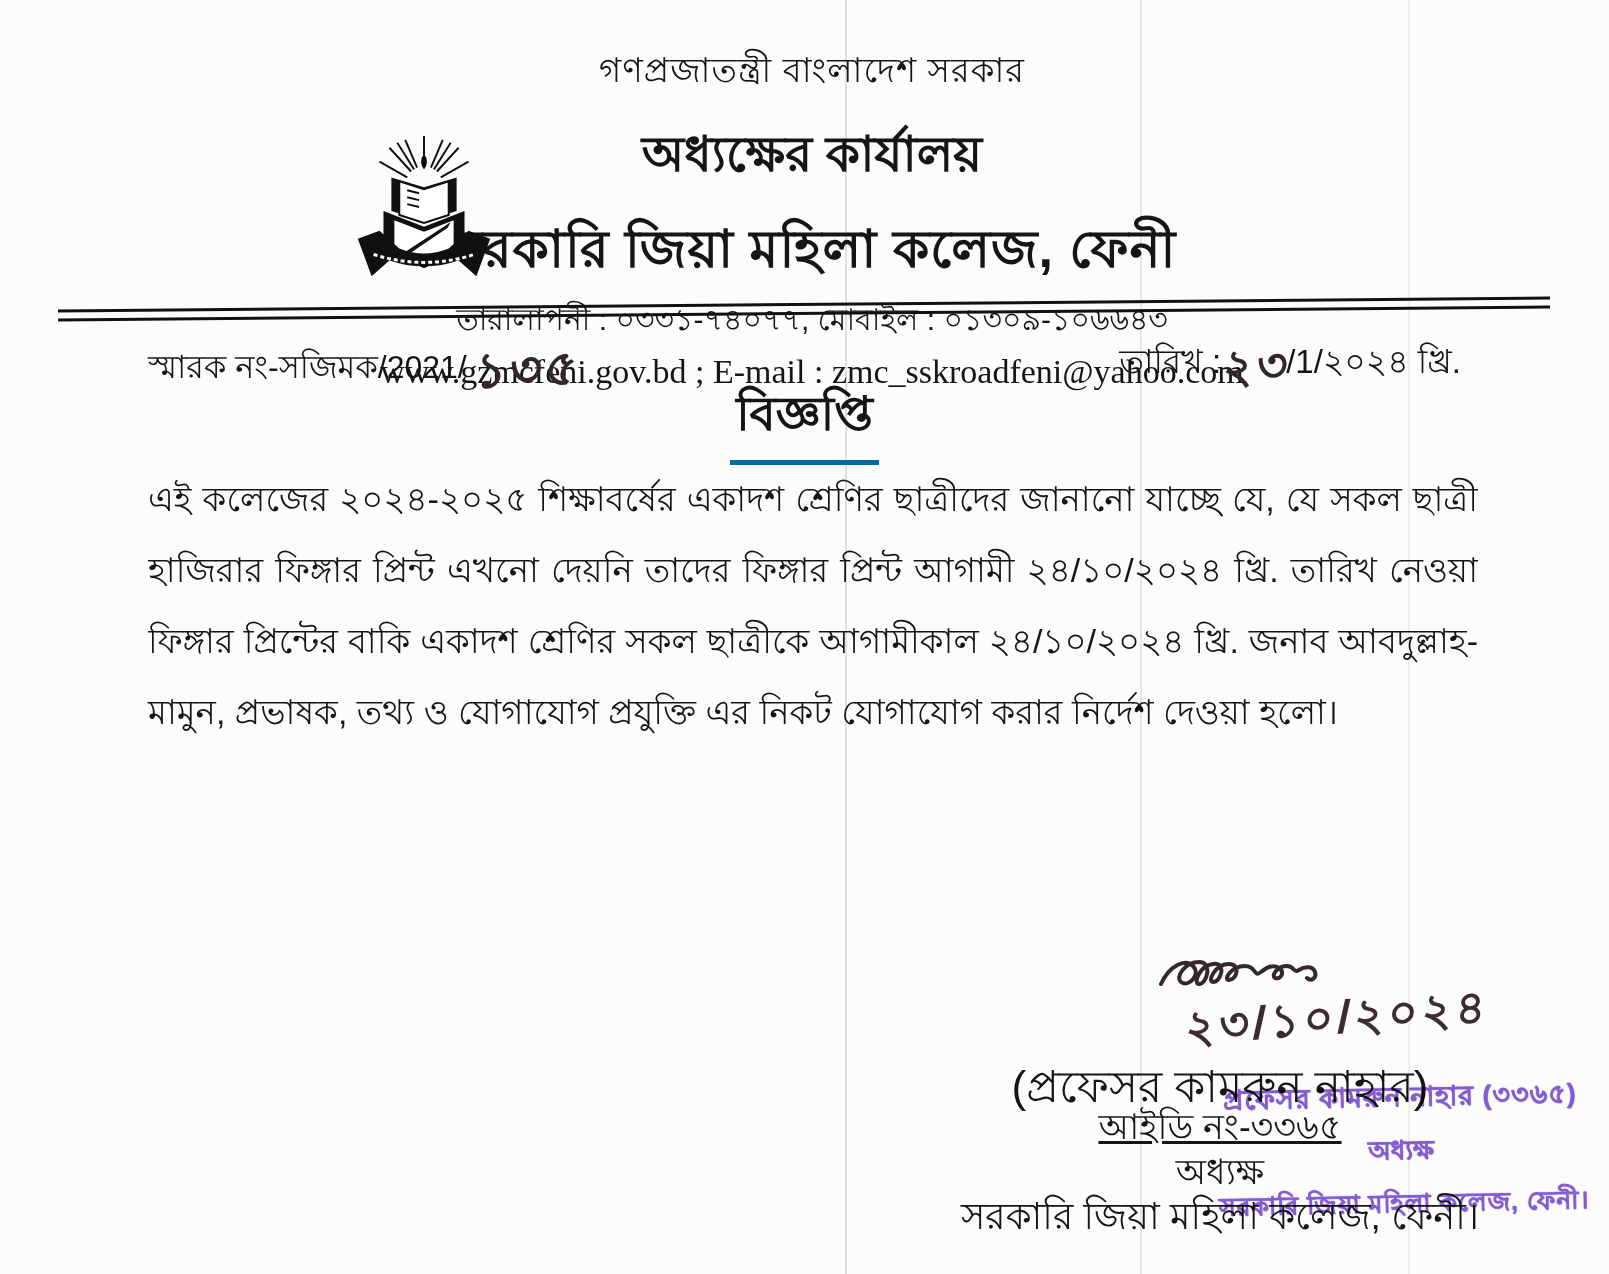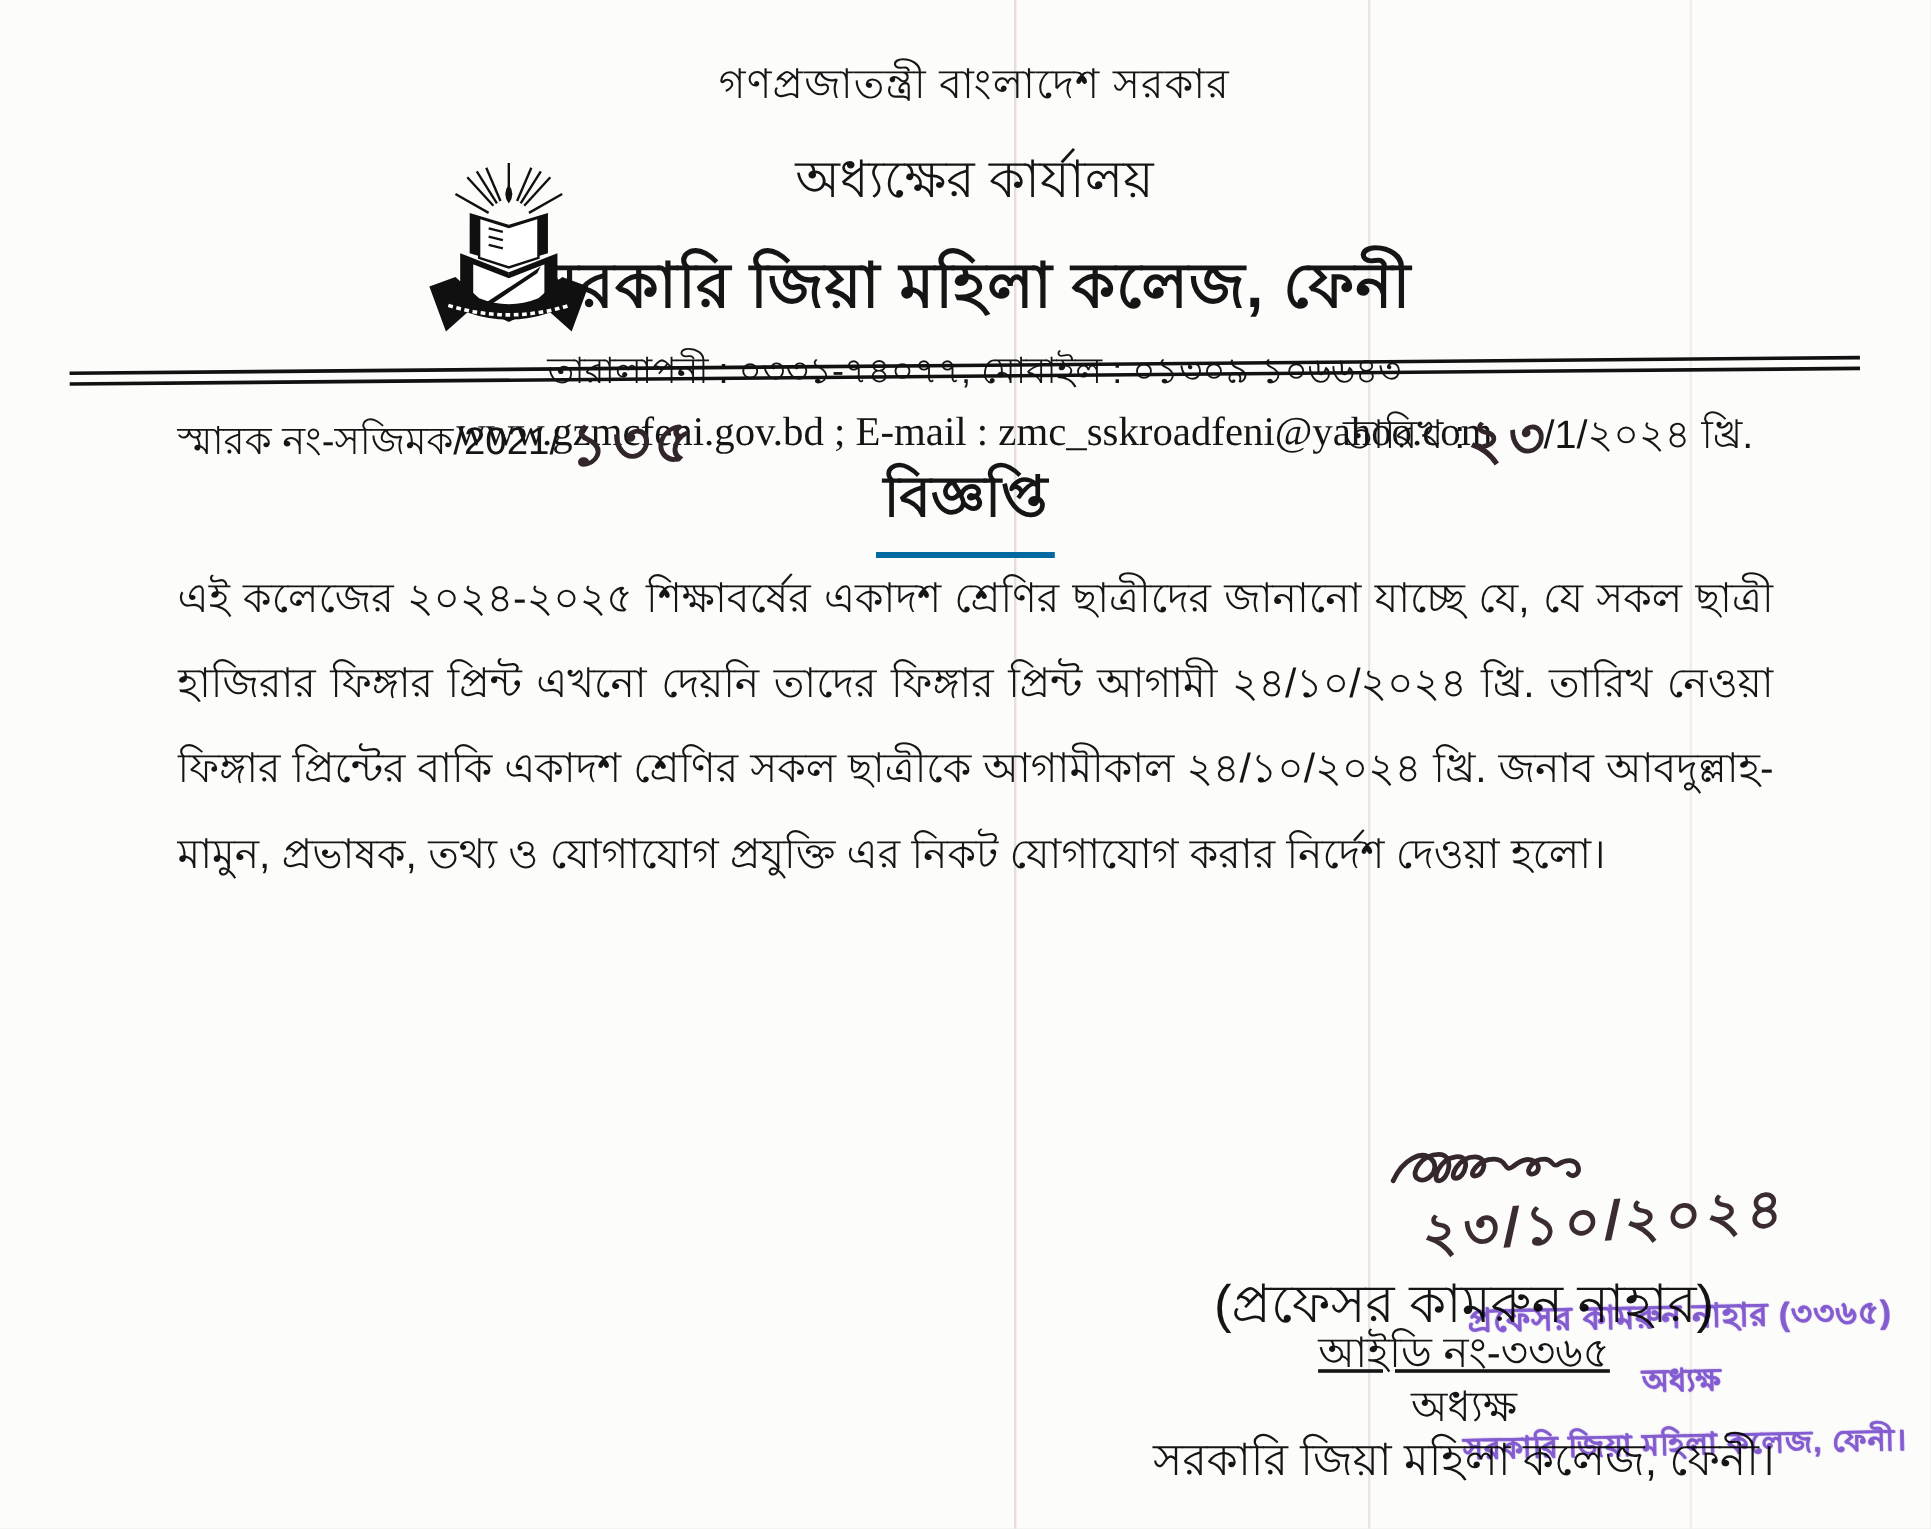--- a/index.html
+++ b/index.html
@@ -16,21 +16,21 @@
   }
   
   .scanline { position: absolute; top: 0; bottom: 0; width: 2px; pointer-events: none; }
   .scanline.l1 { left: 845px;  background: rgba(205,185,185,0.45); }
   .scanline.l2 { left: 1140px; background: rgba(215,190,200,0.40); }
   .scanline.l3 { left: 1408px; background: rgba(225,195,200,0.30); }
 
   
   .letterhead { position: absolute; left: 0; right: 4px; top: 44px; text-align: center; padding-left: 19px; }
   .lh-gov     { font-size: 34px; letter-spacing: 1px; }
-  .lh-office  { font-size: 43px; font-weight: normal; margin-top: 16px; }
+  .lh-office  { font-size: 49px; font-weight: bold; margin-top: 16px; }
   .lh-college { font-size: 52px; font-weight: bold; margin-top: 10px; letter-spacing: 1px; }
   .lh-phone   { font-size: 30px; }
   .lh-web     { font-size: 34px; margin-top: 6px; font-family: "Liberation Serif", "DejaVu Serif", serif; }
 
   .logo { position: absolute; left: 340px; top: 128px; width: 168px; height: 168px; }
 
   .double-rule {
     position: absolute; left: 58px; top: 303px; width: 1492px; height: 12px;
     border-top: 3px solid #111; border-bottom: 3px solid #111;
     transform: rotate(-0.5deg);

